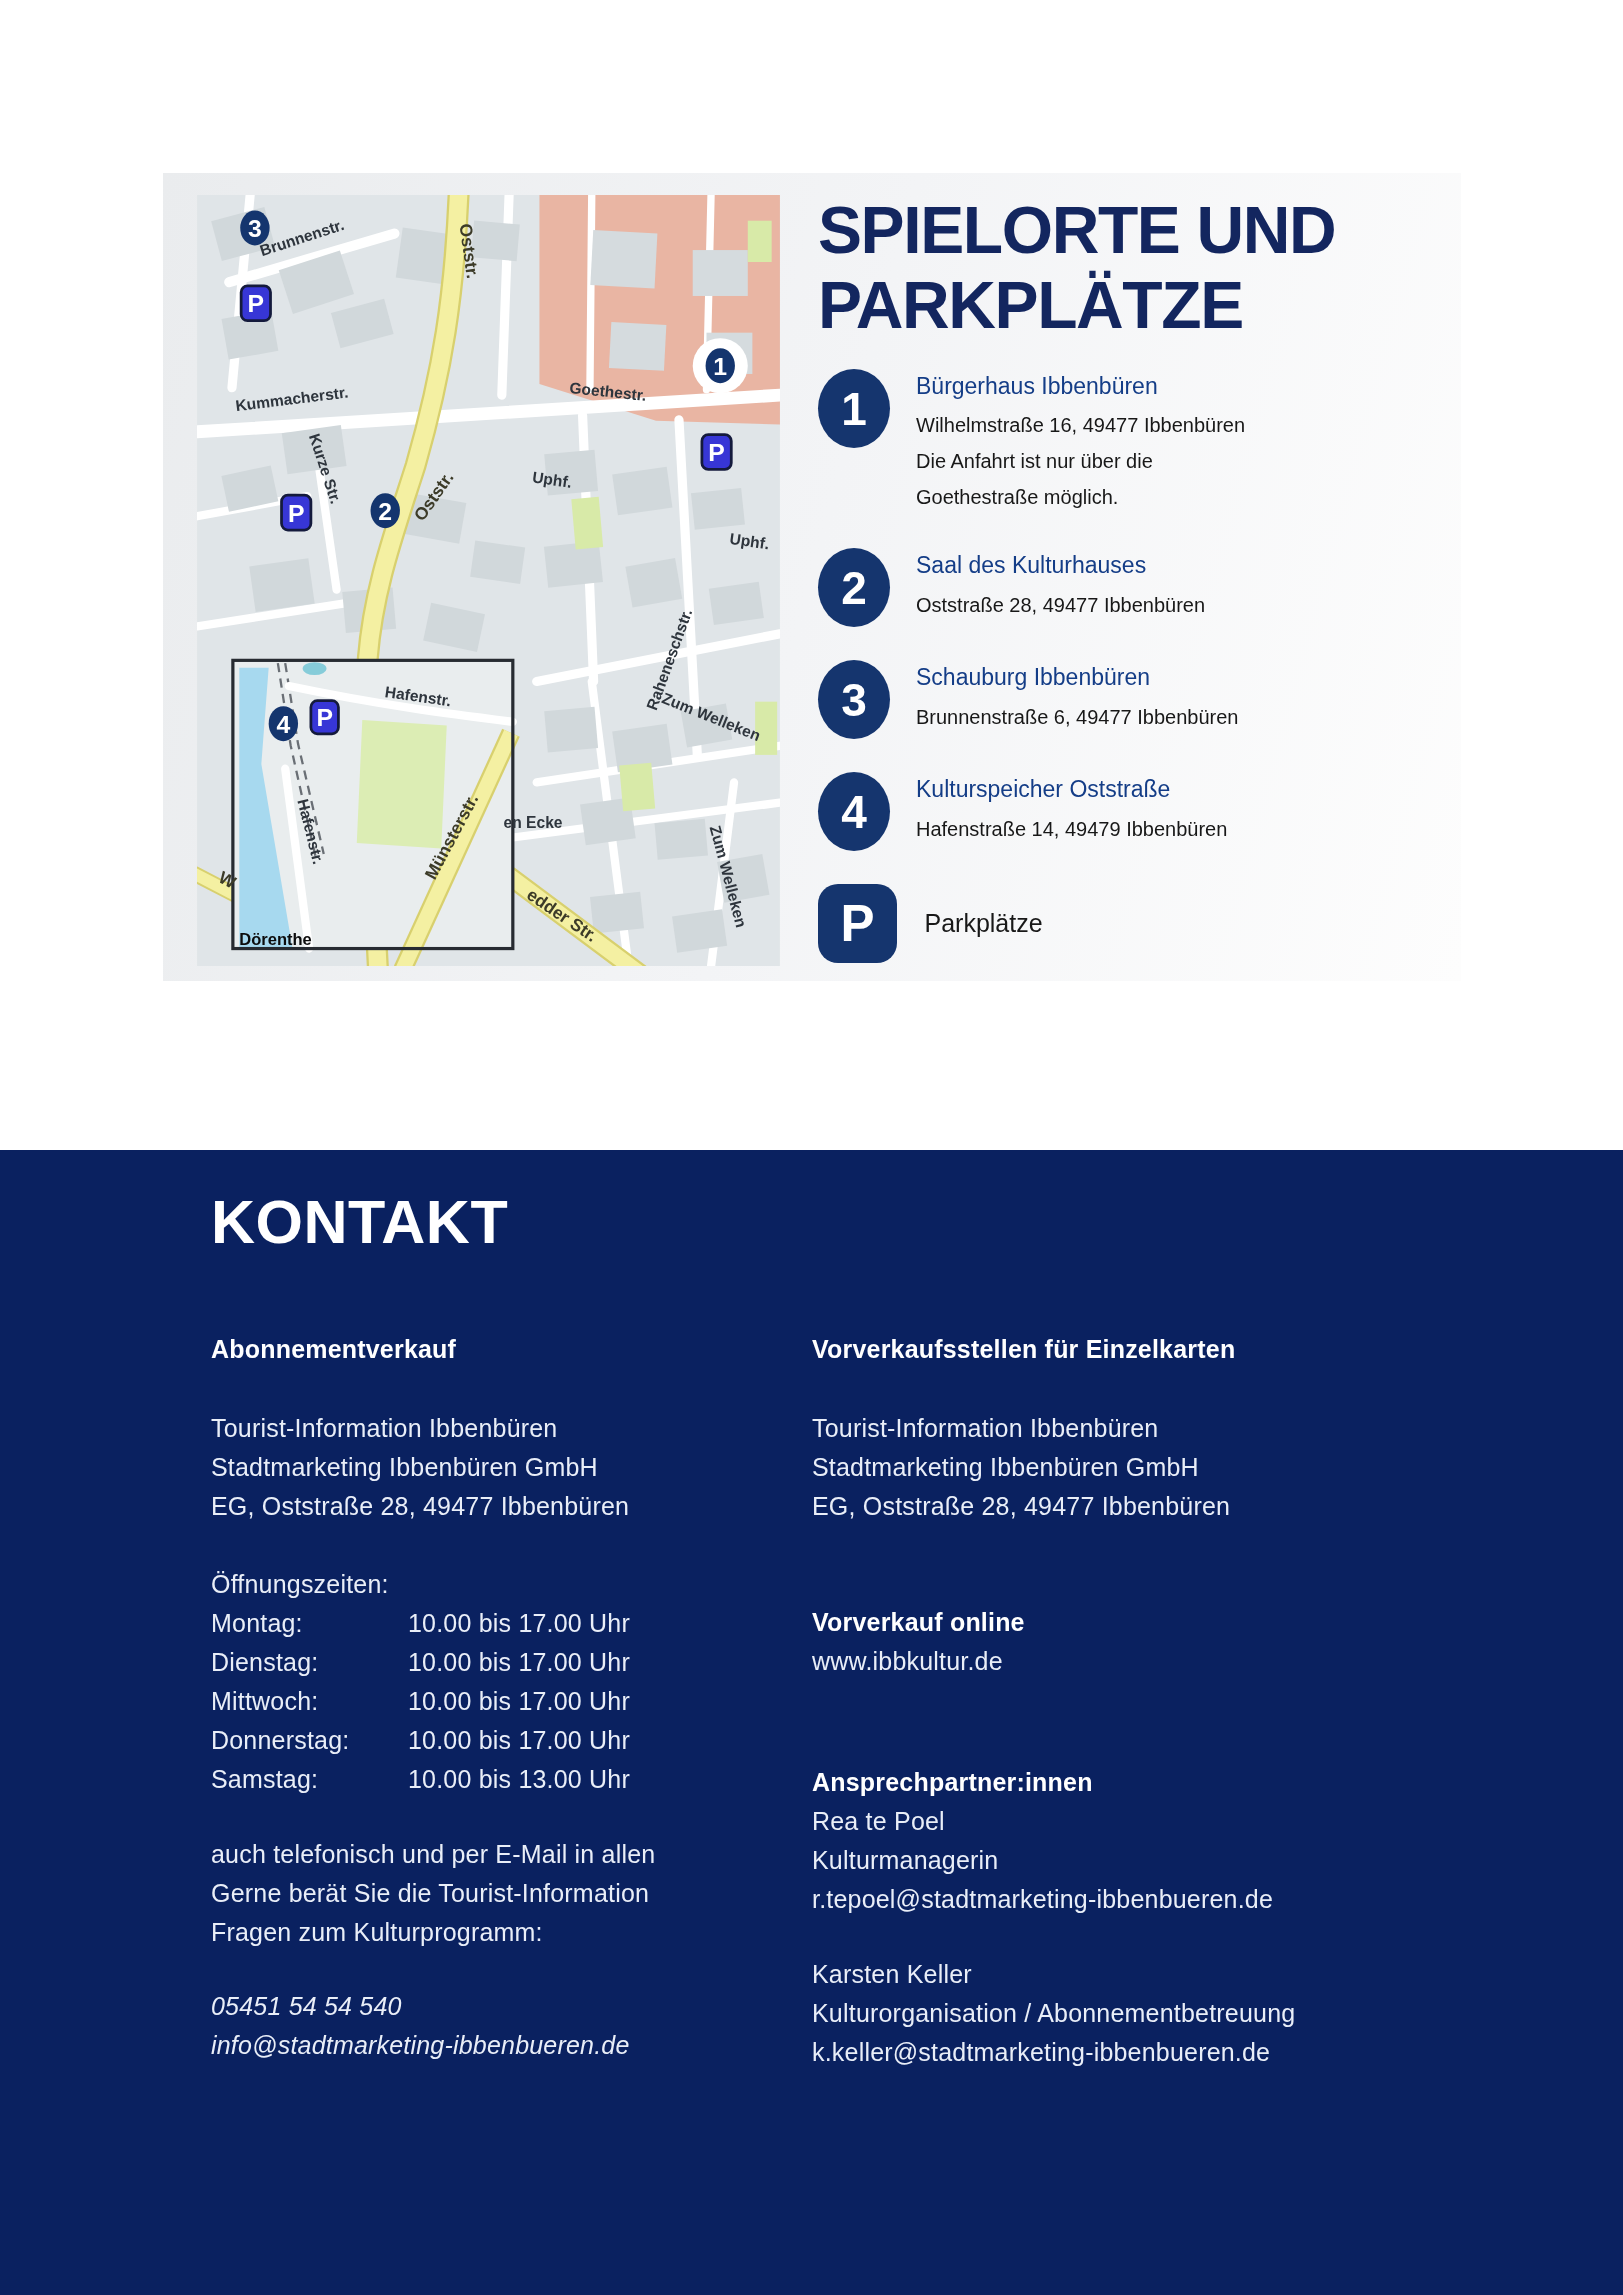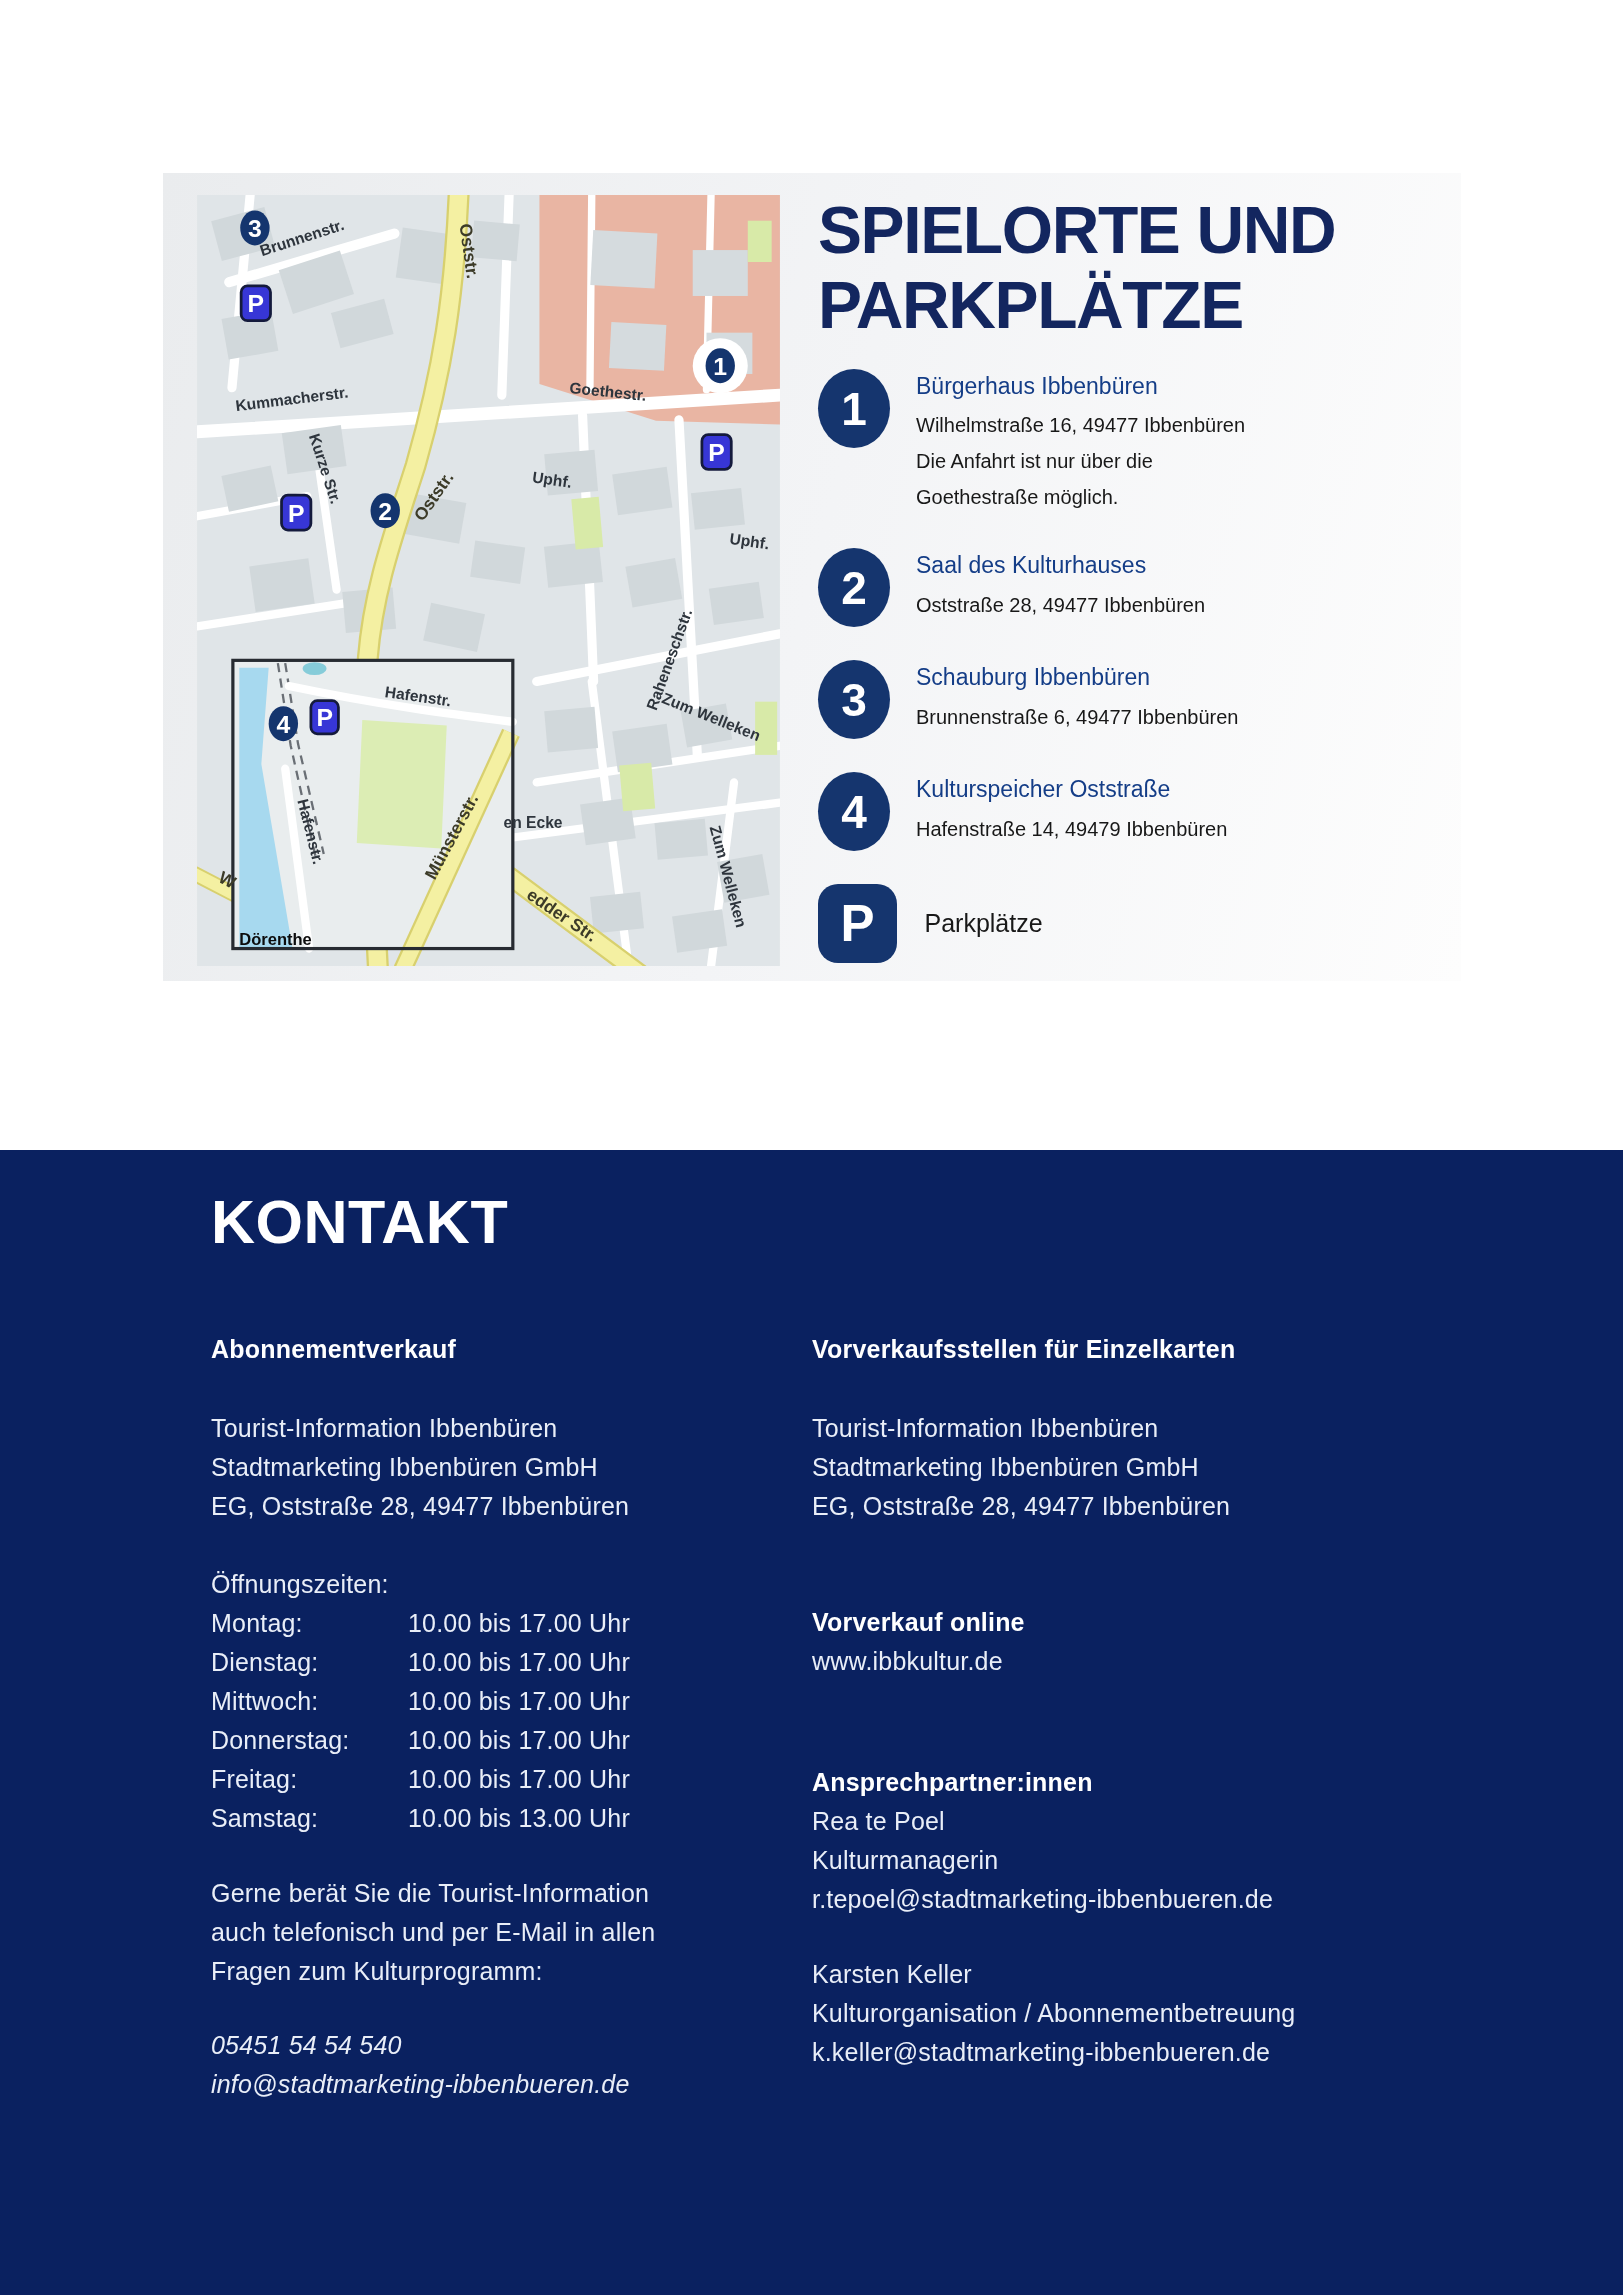--- a/index.html
+++ b/index.html
@@ -286,27 +286,26 @@
       <div>Stadtmarketing Ibbenbüren GmbH</div>
       <div>EG, Oststraße 28, 49477 Ibbenbüren</div>
     </div>
 
     <div class="hours-label">Öffnungszeiten:</div>
     <div>
       <div class="hour-row"><span class="day">Montag:</span><span class="time">10.00 bis 17.00 Uhr</span></div>
       <div class="hour-row"><span class="day">Dienstag:</span><span class="time">10.00 bis 17.00 Uhr</span></div>
       <div class="hour-row"><span class="day">Mittwoch:</span><span class="time">10.00 bis 17.00 Uhr</span></div>
       <div class="hour-row"><span class="day">Donnerstag:</span><span class="time">10.00 bis 17.00 Uhr</span></div>
-      <div class="hour-row"><span class="day">Freitag:</span><span class="time">10.00 bis 17.00 Uhr</span></div>
       <div class="hour-row"><span class="day">Samstag:</span><span class="time">10.00 bis 13.00 Uhr</span></div>
     </div>
 
     <div class="note">
+      <div>auch telefonisch und per E-Mail in allen</div>
       <div>Gerne berät Sie die Tourist-Information</div>
-      <div>auch telefonisch und per E-Mail in allen</div>
       <div>Fragen zum Kulturprogramm:</div>
     </div>
 
     <div class="phone-block">
       <div>05451 54 54 540</div>
       <div>info@stadtmarketing-ibbenbueren.de</div>
     </div>
   </div>
 
   <div class="col col-right">

